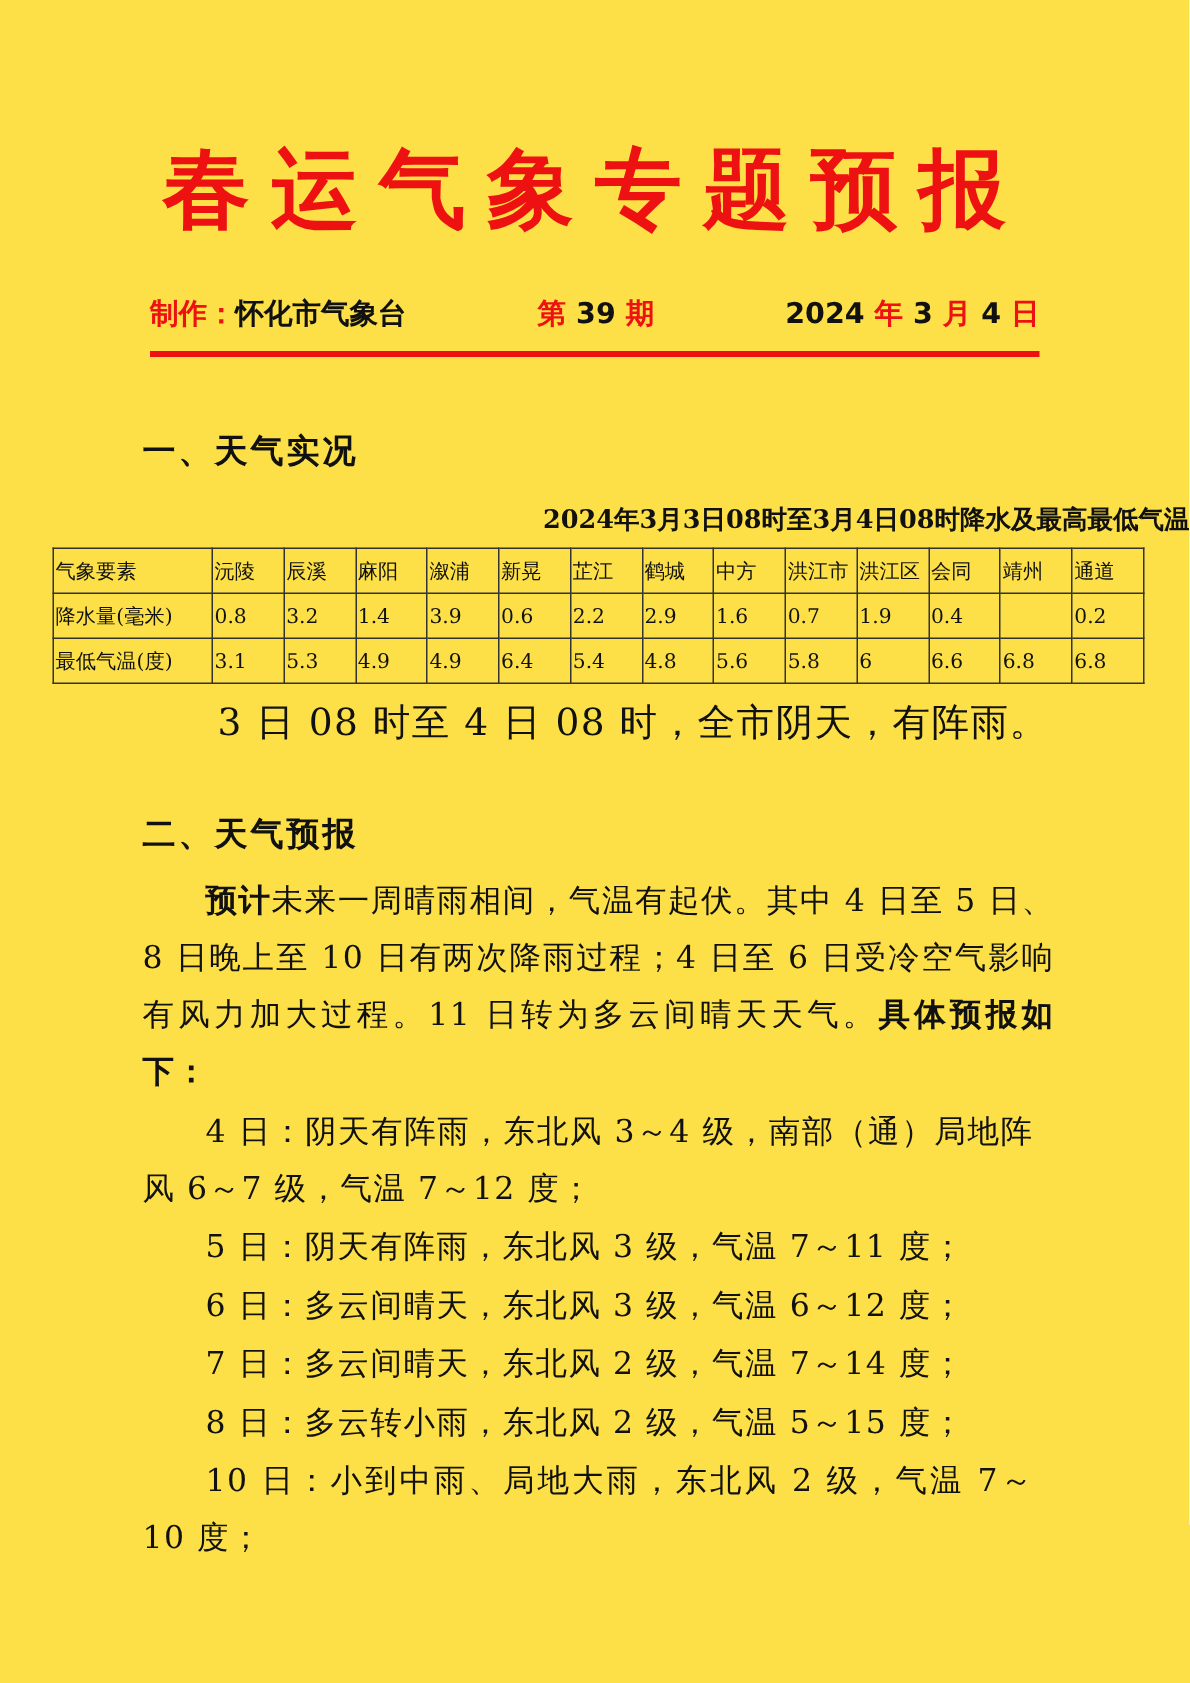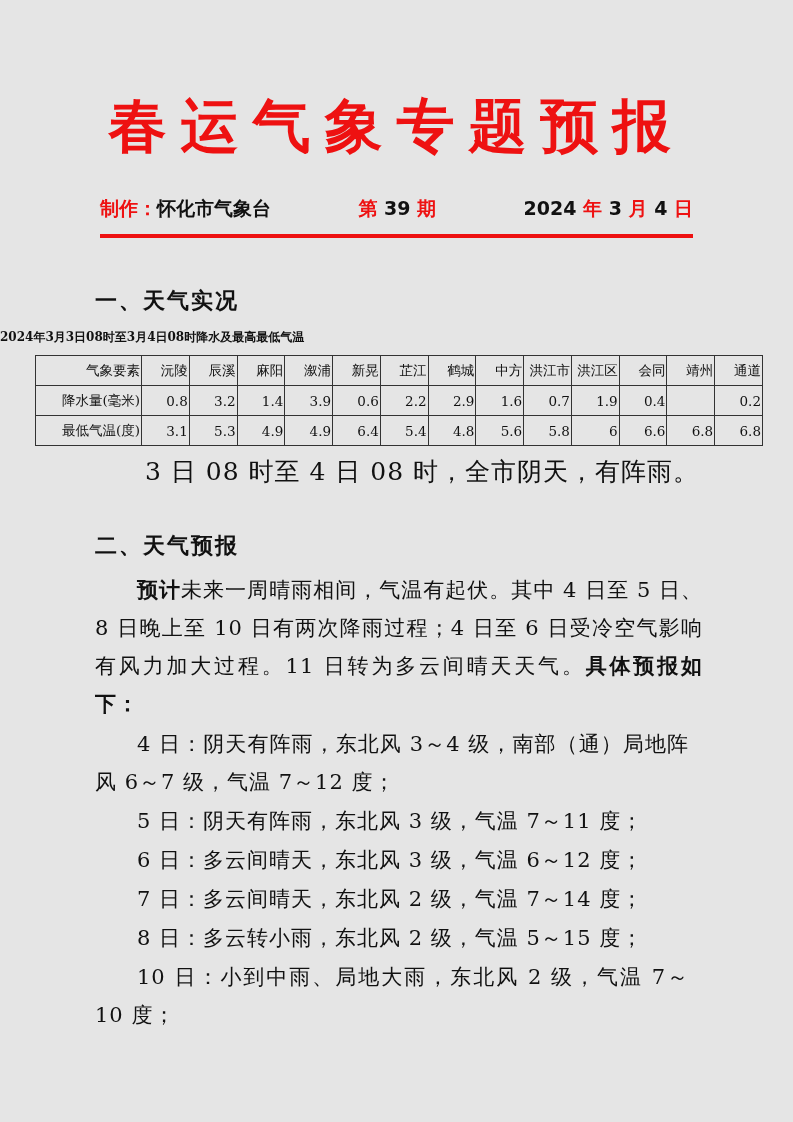--- a/index.html
+++ b/index.html
@@ -2,21 +2,21 @@
 <html style="--accent: #ee1111;"><head>
 <meta charset="utf-8">
 <style>
   :root { --accent: #ee1111; --ink: #111; }
   * { margin: 0; padding: 0; box-sizing: border-box; }
   html, body { background: #fff; }
   .page {
     position: relative;
     width: 793px;
     height: 1122px;
-    background: #e5e5e5;
+    background: #fde047;
     overflow: hidden;
     color: var(--ink);
     font-family: "DejaVu Serif", serif;
   }
   .doc-title {
     margin: 86px 0 0 0;
     text-align: center;
     font-family: "DejaVu Serif", serif;
     font-weight: bold;
     font-size: 58px;
@@ -42,39 +42,39 @@
   .sec-heading {
     margin: 50px 0 0 95px;
     font-family: Liberation Sans, sans-serif;
     font-weight: bold;
     font-size: 22px;
     line-height: 26px;
     letter-spacing: 2px;
   }
   .sec-heading.second { margin-top: 46px; }
   .table-title {
-    margin-top: 12px;
-    text-align: left;
-    font-family: "DejaVu Serif", serif;
-    font-weight: bold;
-    font-size: 12px;
+    margin-top: 22px;
+    text-align: right;
+    font-family: "DejaVu Serif", serif;
+    font-weight: bold;
+    font-size: 17px;
     line-height: 22px;
   }
   table.weather {
     margin: 7px 0 0 35px;
     width: 728px;
     border-collapse: collapse;
     table-layout: fixed;
     font-family: "DejaVu Serif", serif;
     font-size: 13.5px;
   }
   table.weather th, table.weather td {
     border: 1px solid #333;
     height: 30px;
-    text-align: right;
+    text-align: left;
     vertical-align: middle;
     font-weight: normal;
     padding: 0 1px;
     overflow: hidden;
     white-space: nowrap;
   }
   table.weather col.first { width: 106px; }
   .summary {
     margin: 11px 0 0 95px;
     width: 610px;

